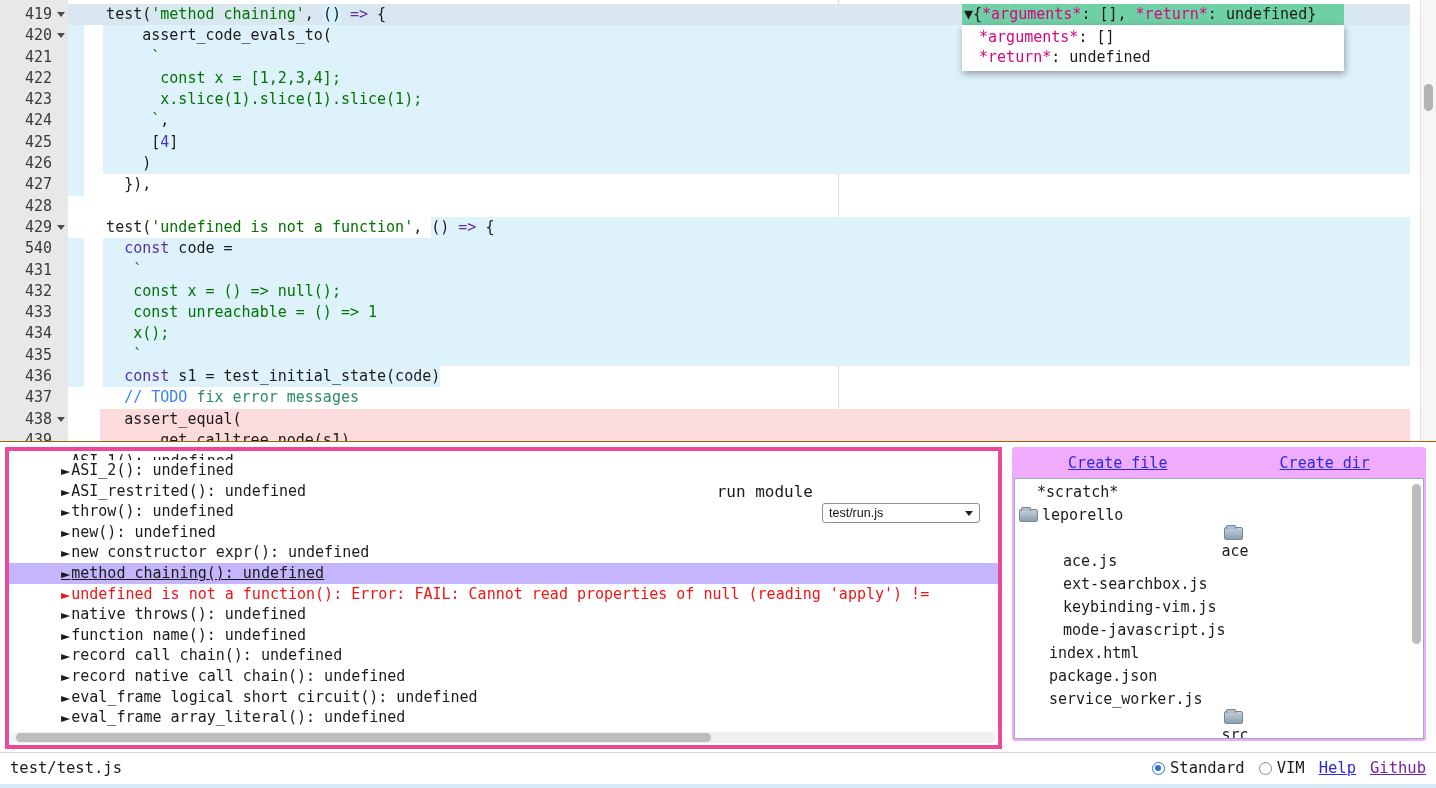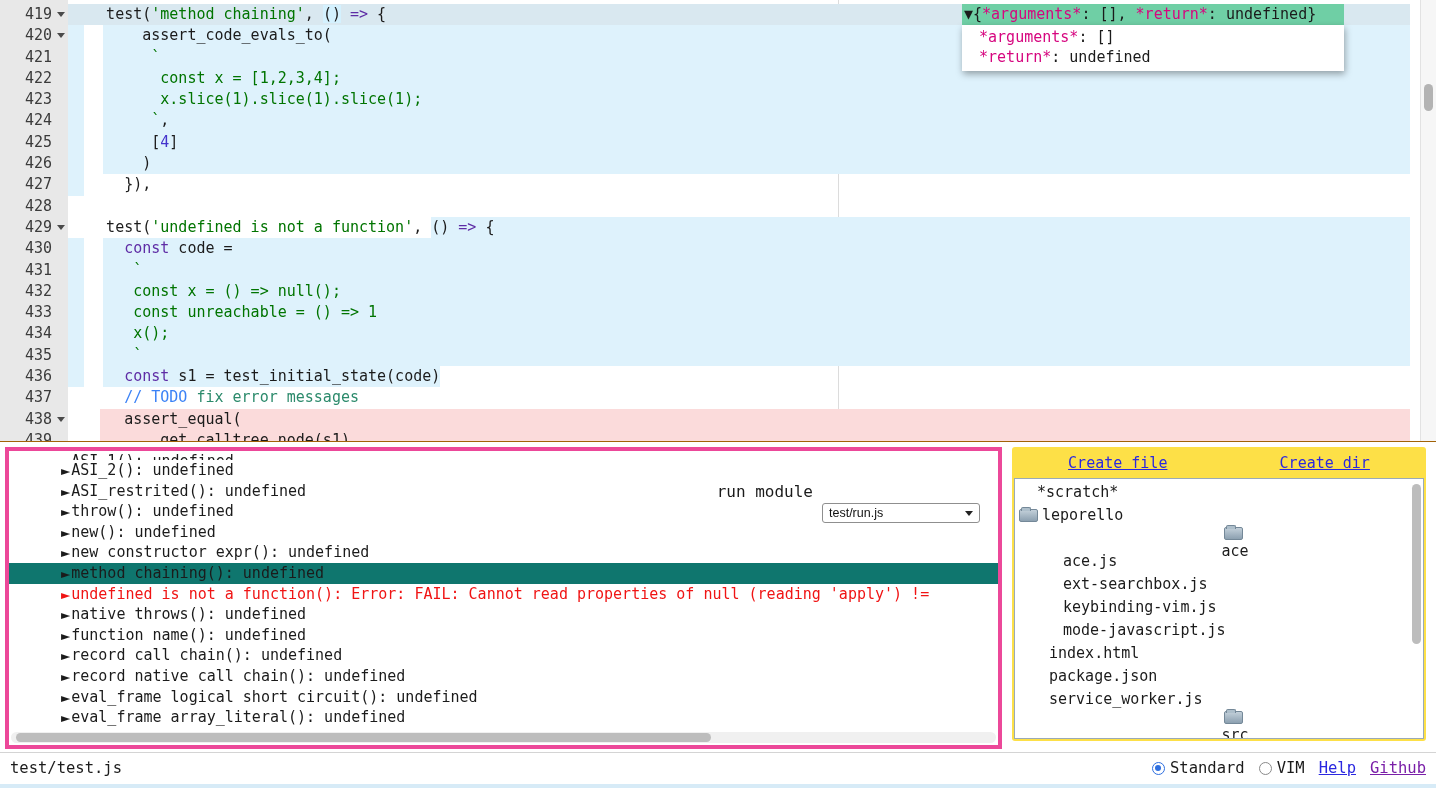--- a/index.html
+++ b/index.html
@@ -33,37 +33,37 @@
   
   .tt{position:absolute;left:962px;top:4px;width:382px;z-index:5;font-size:15px;}
   .tt-head{height:21.3px;line-height:21.3px;background:#6FCFA5;white-space:pre;padding-left:2px;}
   .tt-body{background:#fff;box-shadow:1px 3px 7px rgba(0,0,0,0.35);padding:2px 0 4px;}
   .tt-row{height:20px;line-height:20px;white-space:pre;padding-left:8px;}
 
   
   .outpanel{position:absolute;left:5px;top:447px;width:989px;height:294px;background:#fff;
             border:4px solid #ec4899;overflow:hidden;font-size:15px;}
   .out-item{height:20.6px;line-height:20.6px;padding-left:52px;white-space:pre;overflow:hidden;}
-  .out-item.sel{background:#0f766e;}
+  .out-item.sel{background:#c4b5fd;text-decoration:underline;}
   .out-item.err{color:#F01414;}
   .out-item.partial{height:9px;}
   .out-item.partial .shift{display:inline-block;margin-top:-12px;}
   .tri{font-family:"DejaVu Sans",sans-serif;font-size:12px;margin-right:1px;}
   .runmod{position:absolute;top:8px;right:18px;display:flex;align-items:center;gap:9px;z-index:2;}
   .runmod-label{font-size:16px;}
   .selectbox{position:relative;width:158px;height:20px;box-sizing:border-box;border:1px solid #8f8f8f;
              border-radius:3px;background:#fff;font-family:"Liberation Sans",sans-serif;font-size:12.5px;
              line-height:18px;padding:0 18px 0 6px;color:#111;margin-top:44px;}
   .selectbox .chev{position:absolute;right:6px;top:7px;width:0;height:0;
              border-left:4px solid transparent;border-right:4px solid transparent;border-top:5px solid #222;}
   .hscroll{position:absolute;left:2px;right:2px;bottom:2px;height:11px;background:#f0f0f0;border-radius:6px;}
   .hscroll-thumb{position:absolute;left:5px;top:1px;width:695px;height:9px;background:#bdbdbd;border-radius:5px;}
 
   
-  .filepanel{position:absolute;left:1012px;top:447px;width:414px;height:294px;background:#fde047;
+  .filepanel{position:absolute;left:1012px;top:447px;width:414px;height:294px;background:#f0abfc;
              border-radius:3px;font-size:15px;}
   .fp-header{height:31px;display:flex;justify-content:space-around;align-items:center;}
   .fp-link{color:#2B28E0;text-decoration:underline;cursor:pointer;}
   .fp-list{position:absolute;left:2px;right:2px;top:31px;bottom:2px;background:#fff;
            border:1px solid #9AAAB6;overflow:hidden;padding-top:2px;}
   .f-item{height:23px;line-height:23px;white-space:pre;display:flex;align-items:center;}
   .f-scratch{padding-left:22px;}
   .f-folder0{padding-left:4px;}
   .f-folder1{padding-left:32px;flex-direction:column;}
   .f-file1{padding-left:34px;}
@@ -134,21 +134,21 @@
         </div>
         <div class="line">
           <div class="gutter">428</div>
           <div class="code bg-white"></div>
         </div>
         <div class="line">
           <div class="gutter">429<span class="fold"></span></div>
           <div class="code bg-blue429"><span class="seg c-d">    test(</span><span class="seg c-s">'undefined is not a function'</span><span class="seg c-d">, </span><span class="seg c-d">() </span><span class="seg c-kw">=&gt;</span><span class="seg c-d"> {</span></div>
         </div>
         <div class="line">
-          <div class="gutter">430</div>
+          <div class="gutter">540</div>
           <div class="code bg-bluefull"><span class="seg c-d">      </span><span class="seg c-kw">const</span><span class="seg c-d"> code =</span></div>
         </div>
         <div class="line">
           <div class="gutter">431</div>
           <div class="code bg-bluefull"><span class="seg c-s">       `</span></div>
         </div>
         <div class="line">
           <div class="gutter">432</div>
           <div class="code bg-bluefull"><span class="seg c-s">       const x = () =&gt; null();</span></div>
         </div>

